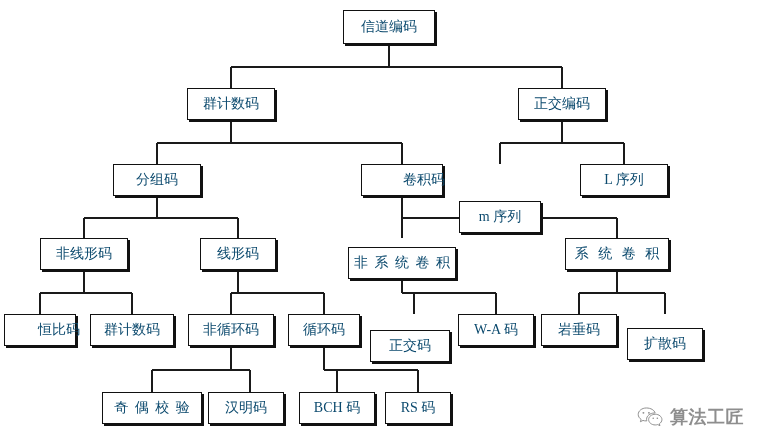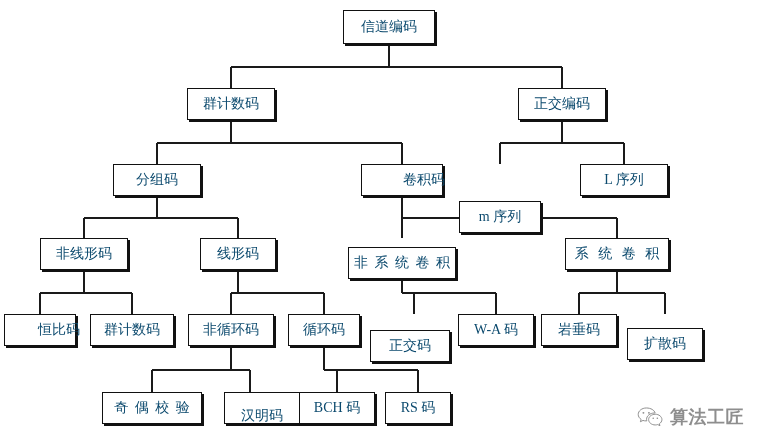--- a/index.html
+++ b/index.html
@@ -175,21 +175,21 @@
       </div>
       <div class="node" style="left: 541px; top: 314px; width: 76px; height: 32px; justify-content: center;">
         <span class="lbl">岩垂码</span>
       </div>
       <div class="node" style="left: 627px; top: 328px; width: 76px; height: 32px; font-family: Liberation Mono, monospace;">
         <span class="lbl">扩散码</span>
       </div>
       <div class="node spaced2" style="left: 102px; top: 392px; width: 100px; height: 32px;">
         <span class="lbl">奇 偶 校 验</span>
       </div>
-      <div class="node" style="left: 224px; top: 392px; width: 76px; height: 32px; align-items: flex-end;">
+      <div class="node" style="left: 208px; top: 392px; width: 76px; height: 32px;">
         <span class="lbl">汉明码</span>
       </div>
       <div class="node" style="left: 299px; top: 392px; width: 76px; height: 32px;">
         <span class="lbl">BCH 码</span>
       </div>
       <div class="node" style="left: 385px; top: 392px; width: 66px; height: 32px;">
         <span class="lbl">RS 码</span>
       </div>
     </div>
 

